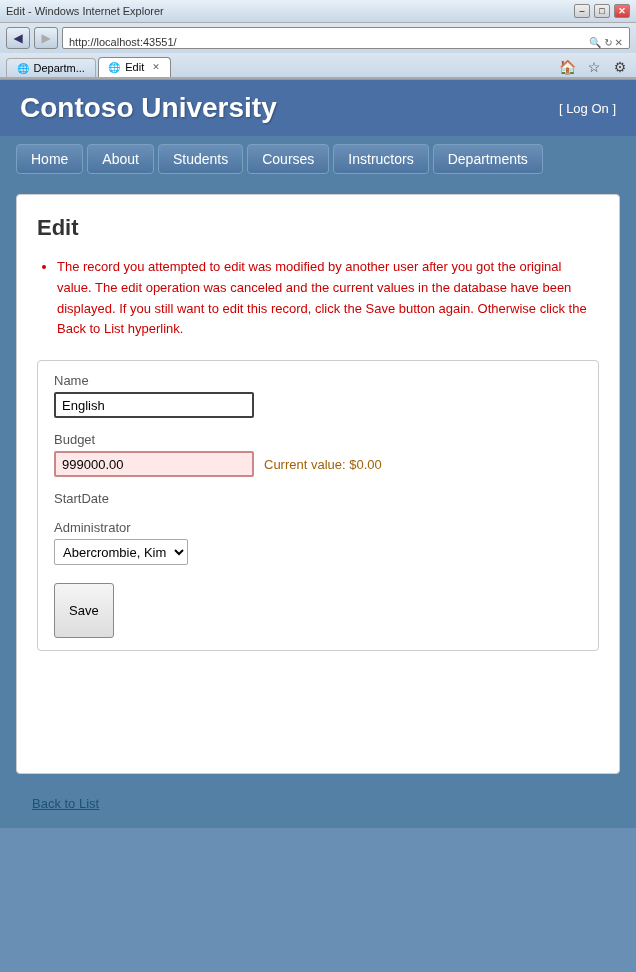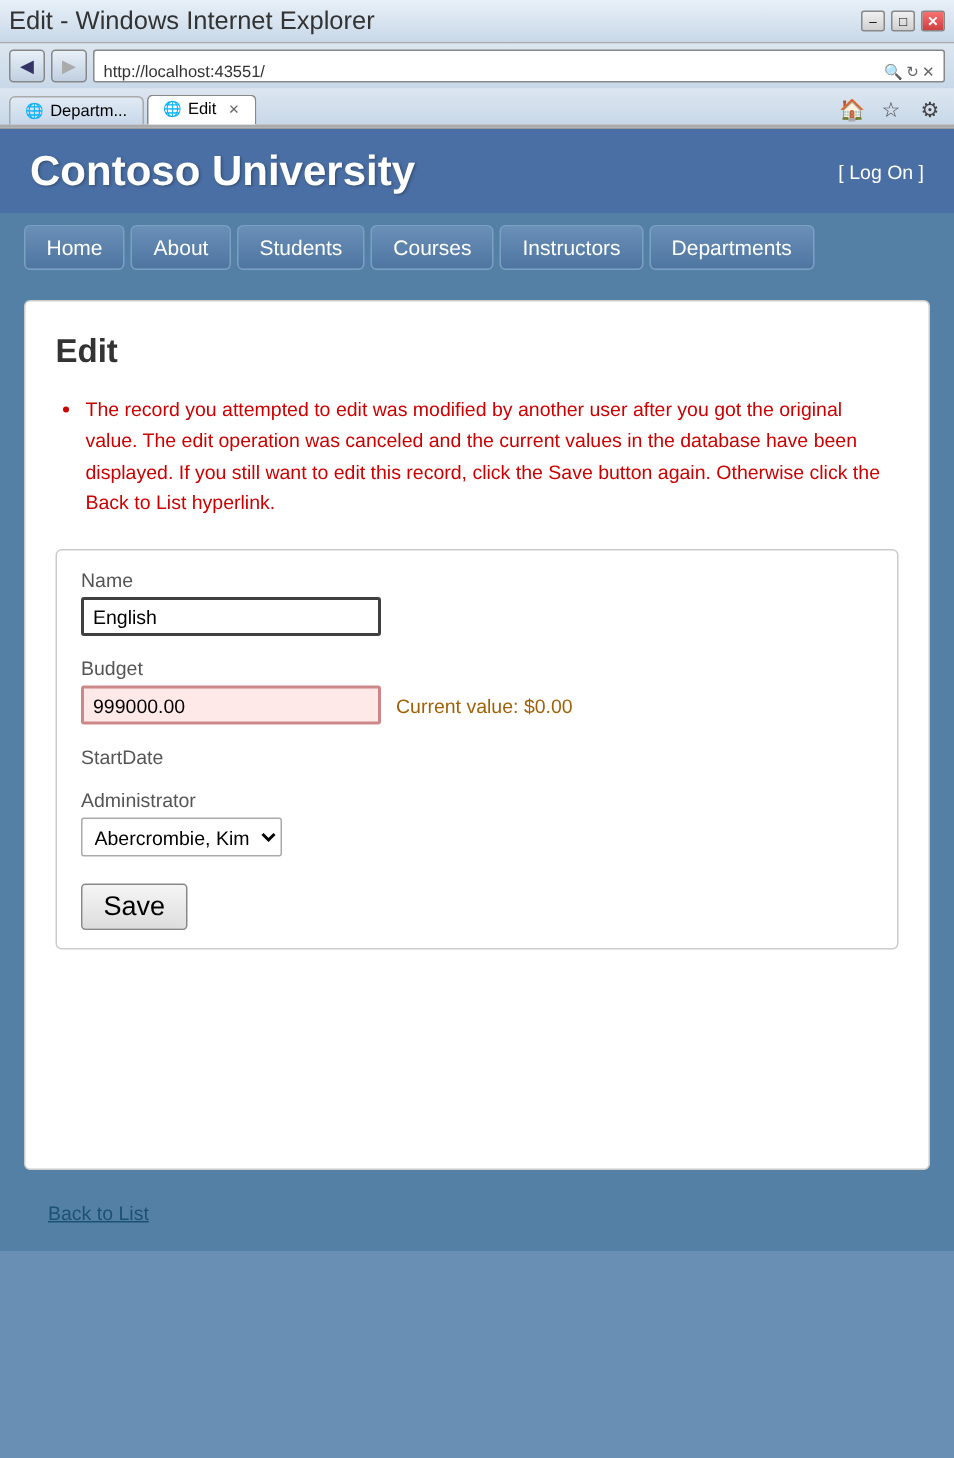--- a/index.html
+++ b/index.html
@@ -244,46 +244,46 @@
     .field-select {
       height: 26px;
       border: 1px solid #aaa;
       border-radius: 2px;
       padding: 0 4px;
       font-size: 13px;
       background: white;
     }
 
     .save-btn {
-      padding: 4px 14px;
+      padding: 19px 14px;
       border: 1px solid #888;
       border-radius: 3px;
       background: linear-gradient(to bottom, #f5f5f5, #ddd);
-      font-size: 18px;
+      font-size: 13px;
       cursor: pointer;
       margin-top: 4px;
     }
 
     .footer-links {
       padding: 8px 32px 16px;
     }
     .back-link {
       color: #1a5276;
       font-size: 13px;
       text-decoration: underline;
       cursor: pointer;
     }
   </style>
 </head>
 <body>
 
 <div class="browser-chrome">
 
   <div class="title-bar">
-    <span style="font-size:17px; color:#333;">Edit - Windows Internet Explorer</span>
+    <span style="font-size:11px; color:#333;">Edit - Windows Internet Explorer</span>
     <div class="title-bar-buttons">
       <div class="tb-btn">‒</div>
       <div class="tb-btn">□</div>
       <div class="tb-btn close" style="color:white; font-weight:bold;">✕</div>
     </div>
   </div>
 
   <div class="address-bar-row">
     <div class="nav-btn">◀</div>
     <div class="nav-btn" style="color:#aaa;">▶</div>

